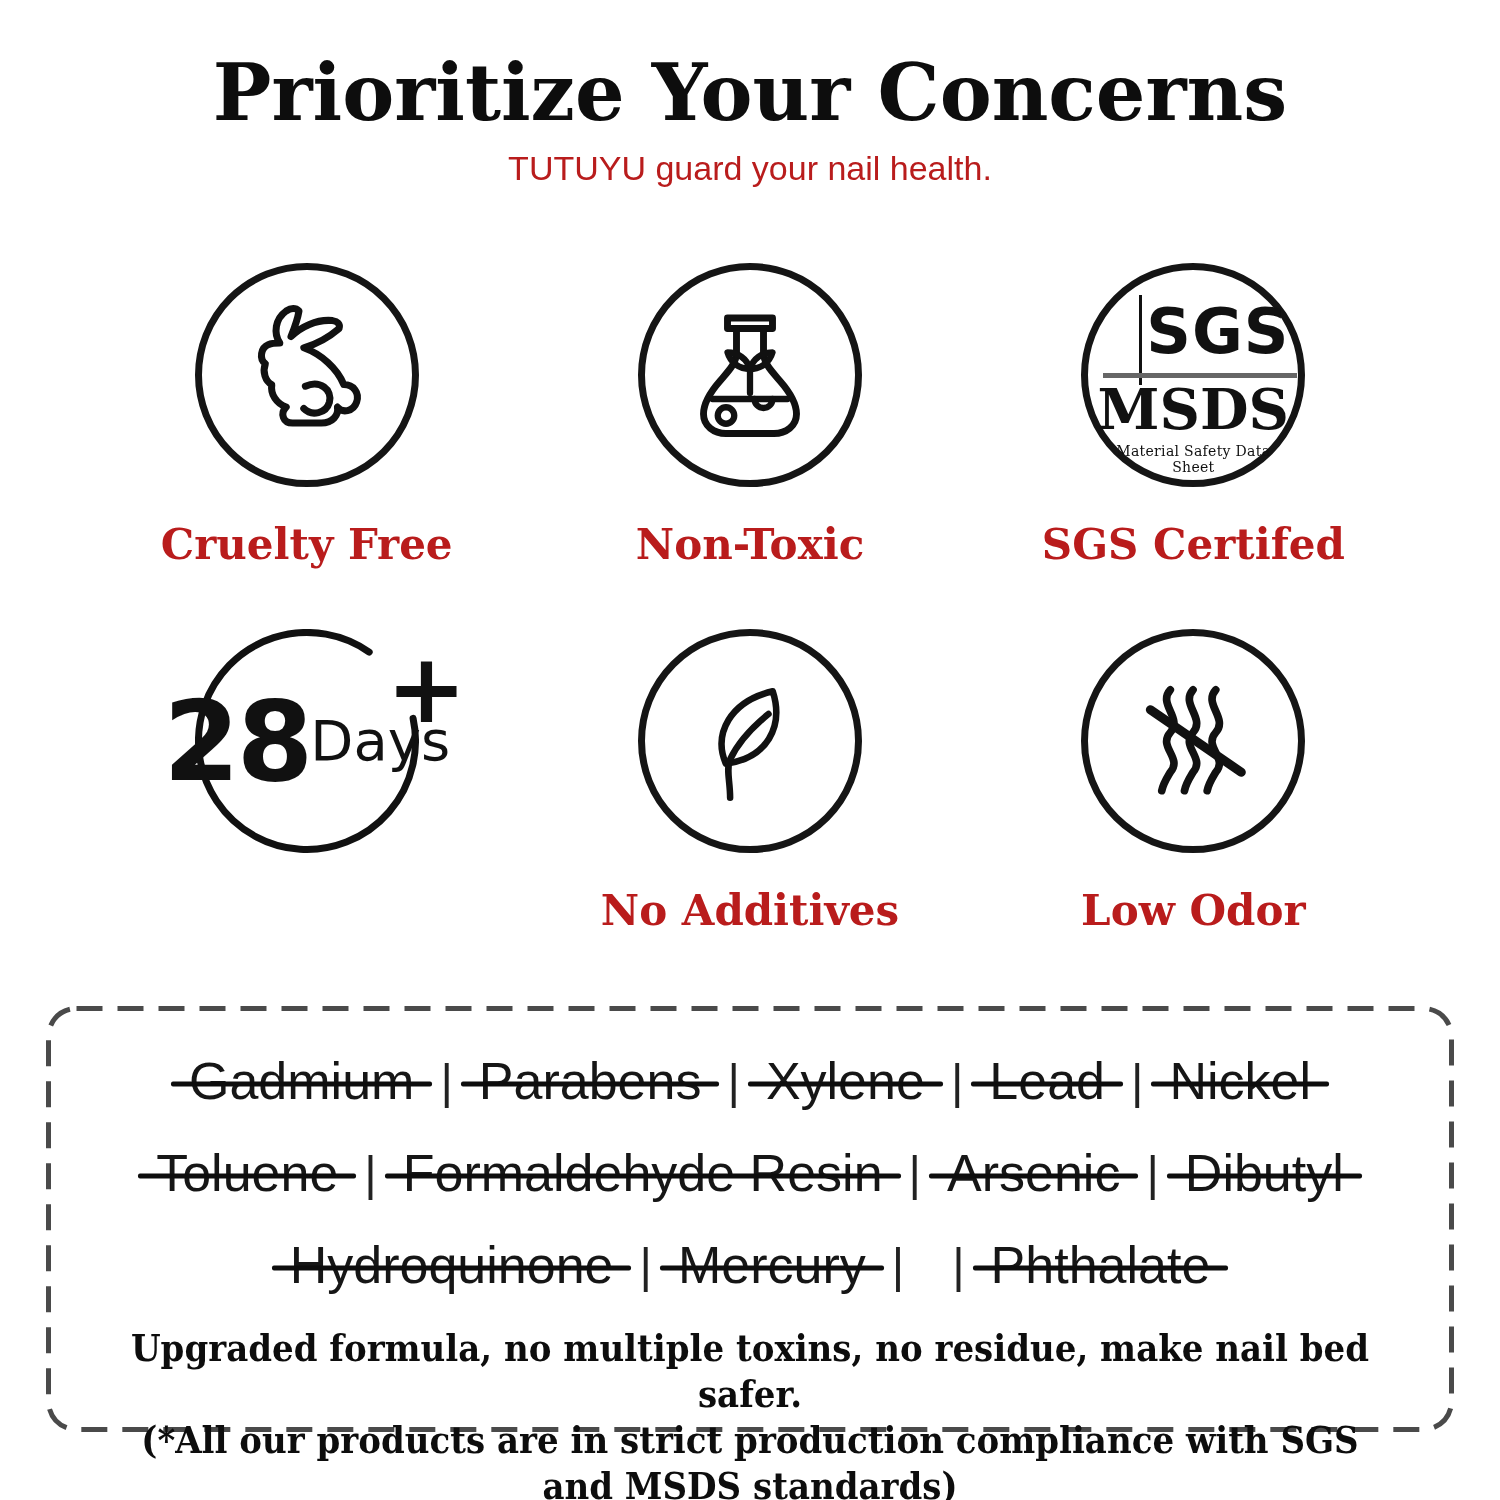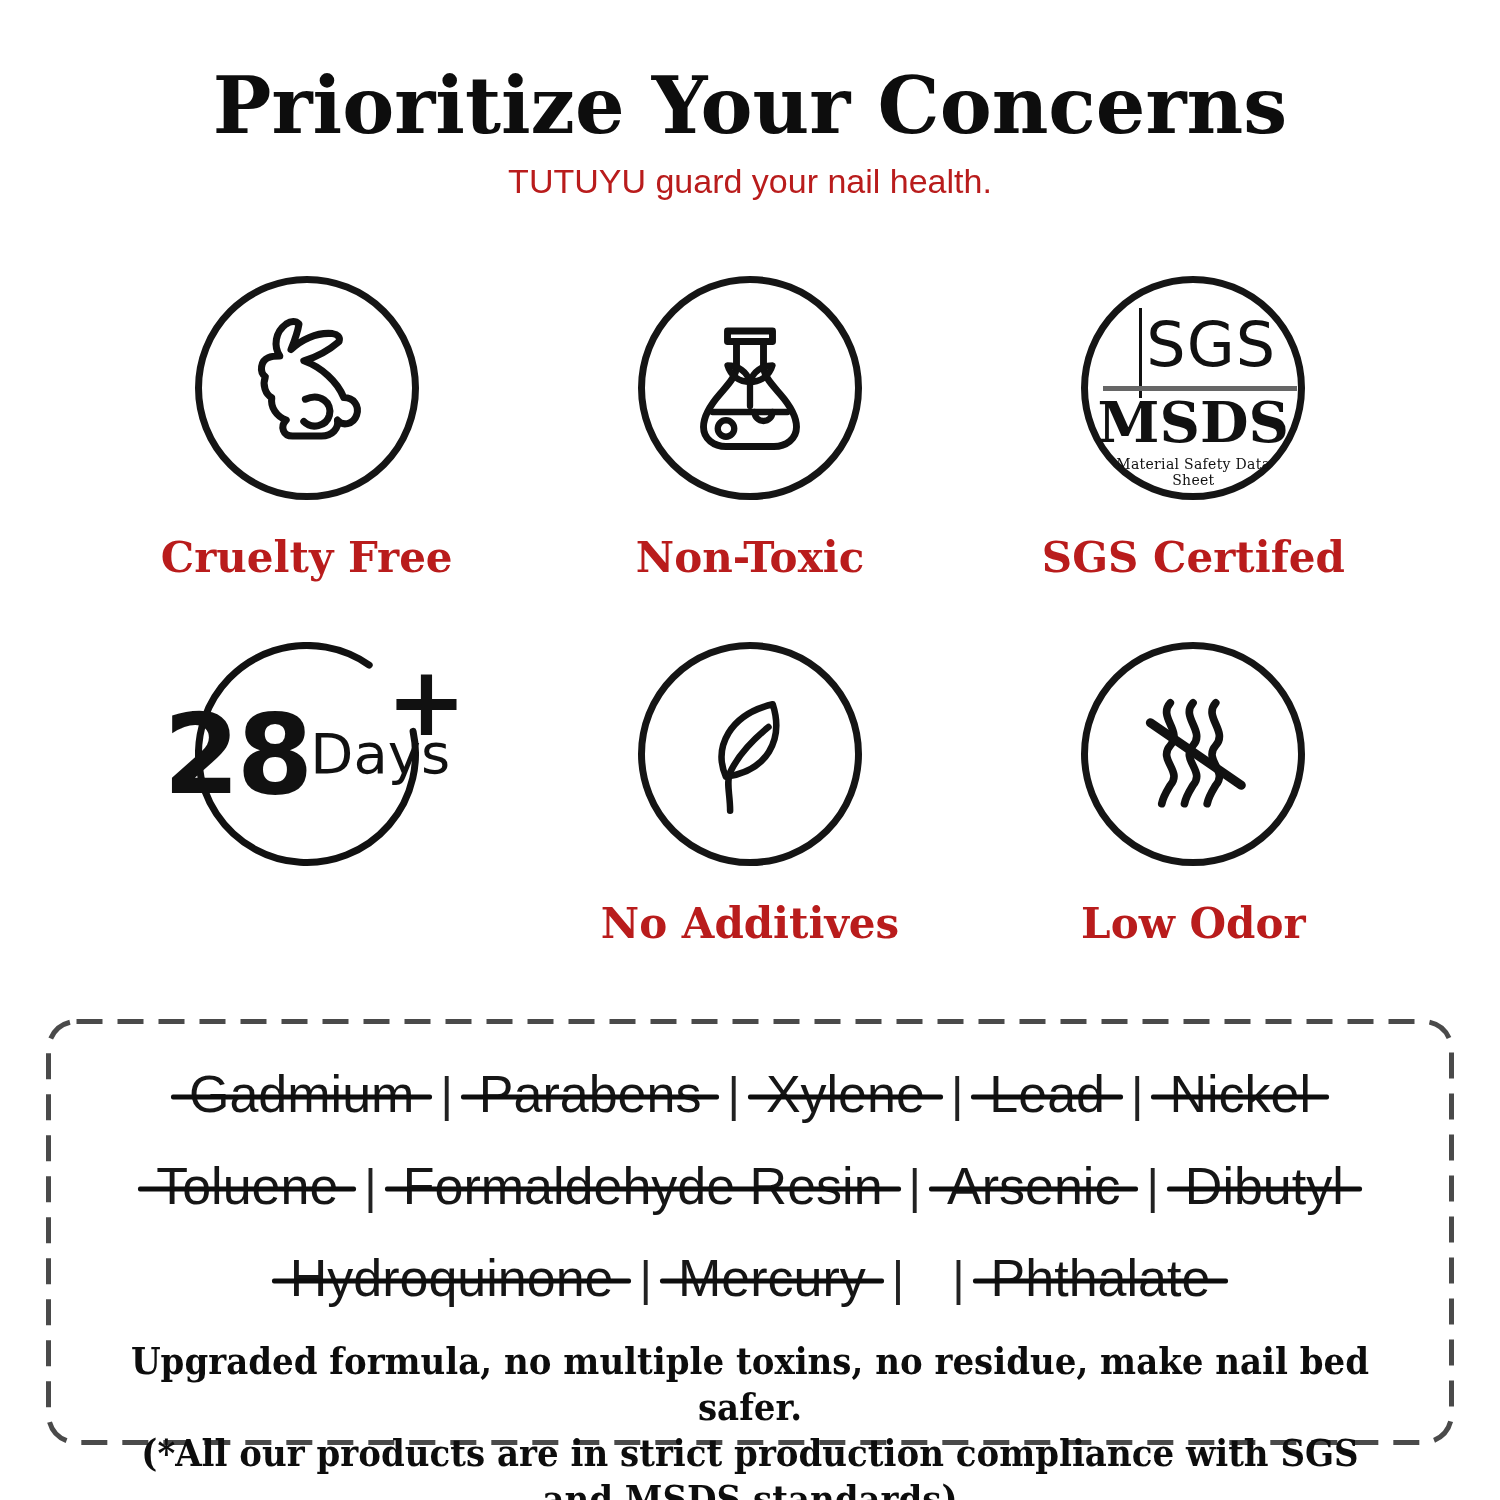--- a/index.html
+++ b/index.html
@@ -1,40 +1,40 @@
 <!DOCTYPE html>
 <html><head>
 <meta charset="utf-8">
 <style>
   * { margin:0; padding:0; box-sizing:border-box; }
   html,body { width:1500px; height:1500px; background:#ffffff; overflow:hidden;
               font-family:"Liberation Sans", sans-serif; color:#111; }
 
   
-  .header { padding-top:63px; text-align:center; }
+  .header { padding-top:50px; text-align:center; }
   .title { font-family:"DejaVu Serif", serif; font-weight:bold; font-size:78px;
            line-height:1.1; color:#0d0d0d; letter-spacing:0; }
   .subtitle { margin-top:12px; font-size:34px; line-height:1.2; color:#b91c1c; }
 
   
   .grid { width:1330px; margin:74px auto 0; display:grid;
           grid-template-columns:repeat(3,1fr); row-gap:60px; }
   .cell { display:flex; flex-direction:column; align-items:center; }
   .circle { position:relative; width:224px; height:224px; border:7px solid #151515;
             border-radius:50%; display:flex; align-items:center; justify-content:center; }
   .circle.open { border:none; }
   .circle.open > svg.arc { position:absolute; inset:0; }
   .feat-label { margin-top:34px; font-family:"DejaVu Serif", serif; font-weight:bold;
                 font-size:42px; line-height:1.15; color:#b91c1c; white-space:nowrap; }
 
   
   .sgs-inner { position:absolute; inset:7px; }
   .sgs-vline { position:absolute; left:44px; top:18px; width:3px; height:90px; background:#111; }
   .sgs-top { position:absolute; left:51px; top:24px; font-family:"DejaVu Sans", sans-serif;
-             font-weight:normal; font-size:62px; line-height:62px; letter-spacing:1px; }
+             font-weight:bold; font-size:62px; line-height:62px; letter-spacing:1px; }
   .sgs-rule { position:absolute; left:8px; top:96px; width:194px; height:5px; background:#666; }
   .sgs-mid { position:absolute; left:0; top:104px; width:100%; text-align:center;
              font-family:"DejaVu Serif", serif; font-weight:bold; font-size:56px; line-height:1; }
   .sgs-cap { position:absolute; left:0; top:166px; width:100%; text-align:center;
              font-family:"DejaVu Serif", serif; font-size:14px; letter-spacing:0.3px; }
 
   
   .days-wrap { position:absolute; inset:0; display:flex; flex-direction:row;
                align-items:center; justify-content:center; padding-top:4px; }
   .days-number { font-family:"DejaVu Sans", sans-serif; font-weight:bold; font-size:110px;

